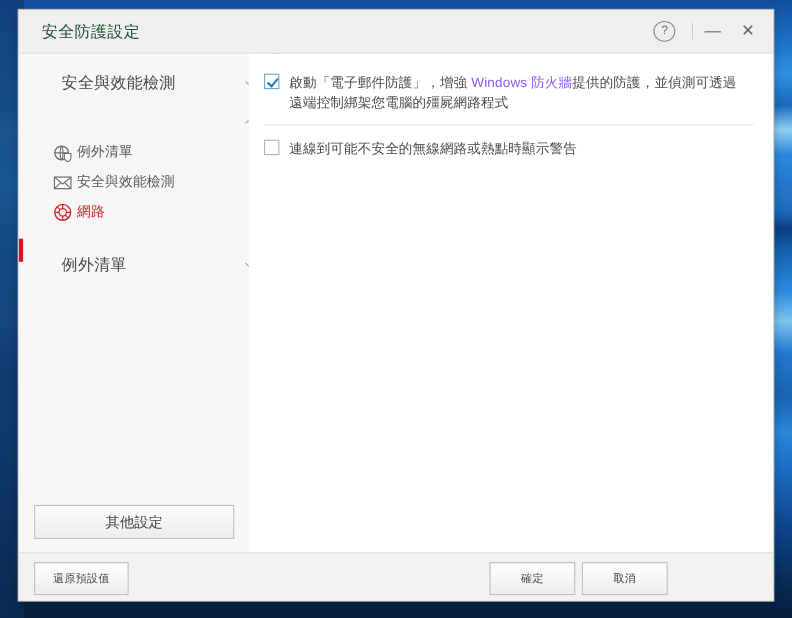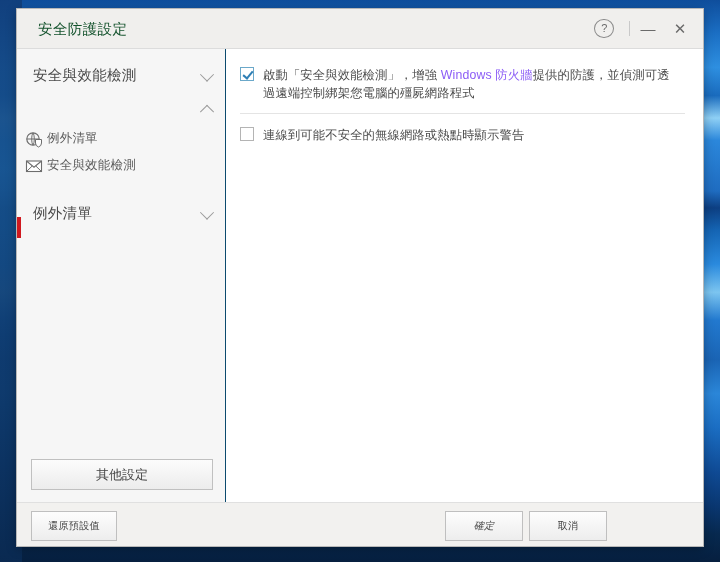--- a/index.html
+++ b/index.html
@@ -121,20 +121,21 @@
   }
 
   
   #sidebar {
     position: absolute;
     left: 0; top: 0;
     width: 208px;
     height: 453px;
     background: #f6f6f6;
     border-right: 6px solid #0c4a6e;
+    padding-left: 23px;
   }
   .nav-group {
     position: relative;
     padding: 0 14px 0 16px;
     height: 33px;
     display: flex;
     align-items: center;
     cursor: default;
   }
   .nav-group-label {
@@ -267,21 +268,21 @@
     border: 1px solid #bfbfbf;
     font-size: 10px;
     color: #444;
     display: flex;
     align-items: center;
     justify-content: center;
     cursor: default;
     letter-spacing: .3px;
   }
   #restore-btn { left: 14px; width: 84px; }
-  #ok-btn     { right: 180px; width: 76px; font-style: italic; }
+  #ok-btn     { right: 180px; width: 76px; }
   #cancel-btn { right: 96px;  width: 76px; }
   #apply-btn  {
     right: 10px; width: 76px;
     background: #a21caf;
     border: 3px solid #4d7c0f;
     color: #ffffff;
     margin-top: 45px;
   }
 </style>
 </head>
@@ -338,38 +339,49 @@
         <span class="nav-icon">
           <svg width="18" height="18" viewBox="0 0 18 18">
             <rect x="1.5" y="4" width="15" height="10.5" fill="#ffffff" stroke="#6d6d6d" stroke-width="1.1"></rect>
             <path d="M1.5 4 L9 10.2 L16.5 4" fill="none" stroke="#6d6d6d" stroke-width="1.1"></path>
             <path d="M1.5 14.5 L7 9.2 M16.5 14.5 L11 9.2" fill="none" stroke="#6d6d6d" stroke-width="1"></path>
           </svg>
         </span>
         <span class="nav-item-label">安全與效能檢測</span>
       </div>
 
+      <div class="nav-item selected">
+        <span class="nav-icon">
+          <svg width="18" height="18" viewBox="0 0 18 18">
+            <circle cx="9" cy="9" r="7.2" fill="none" stroke="#d8262c" stroke-width="1.3"></circle>
+            <circle cx="9" cy="9" r="3.4" fill="none" stroke="#d8262c" stroke-width="1.2"></circle>
+            <path d="M9 1.8 L9 5.6 M9 12.4 L9 16.2 M1.8 9 L5.6 9 M12.4 9 L16.2 9" stroke="#d8262c" stroke-width="1.1"></path>
+            <path d="M4 4 L6.8 6.8 M14 14 L11.2 11.2" stroke="#d8262c" stroke-width="1"></path>
+          </svg>
+        </span>
+        <span class="nav-item-label">網路</span>
+      </div>
 
       <div style="height:18px"></div>
 
       <div class="nav-group">
         <span class="nav-group-label">例外清單</span>
         <span class="chev down"></span>
       </div>
 
       <div id="sel-bar"></div>
 
       <div id="other-settings-btn">其他設定</div>
     </div>
 
     <div id="content">
 
       <div class="opt-row">
         <span class="cb checked"></span>
-        <span class="opt-label"><span>啟動「安全與效能檢測」，增強 </span><span class="hl">Windows 防火牆</span><span>提供的防護，並偵測可透過遠端控制綁架您電腦的殭屍網路程式</span></span>
+        <span class="opt-label"><span>啟動「電子郵件防護」，增強 </span><span class="hl">Windows 防火牆</span><span>提供的防護，並偵測可透過遠端控制綁架您電腦的殭屍網路程式</span></span>
       </div>
 
       <div class="opt-sep"></div>
 
       <div class="opt-row">
         <span class="cb"></span>
         <span class="opt-label">連線到可能不安全的無線網路或熱點時顯示警告</span>
       </div>
 
     </div>

